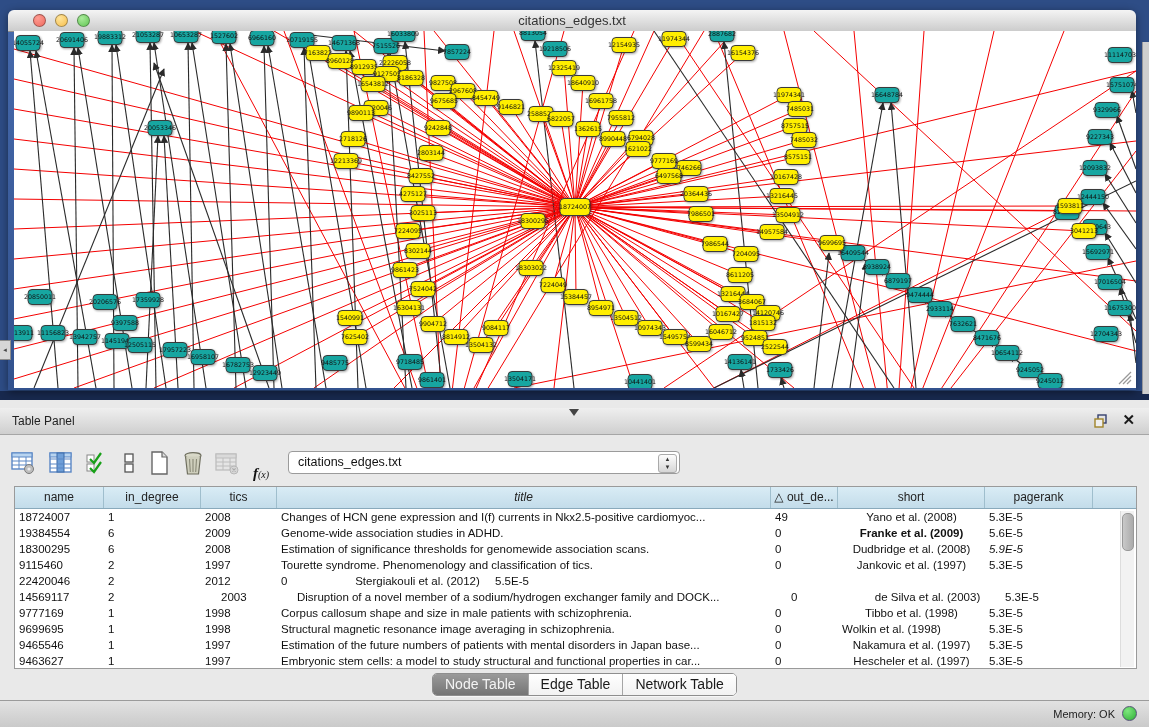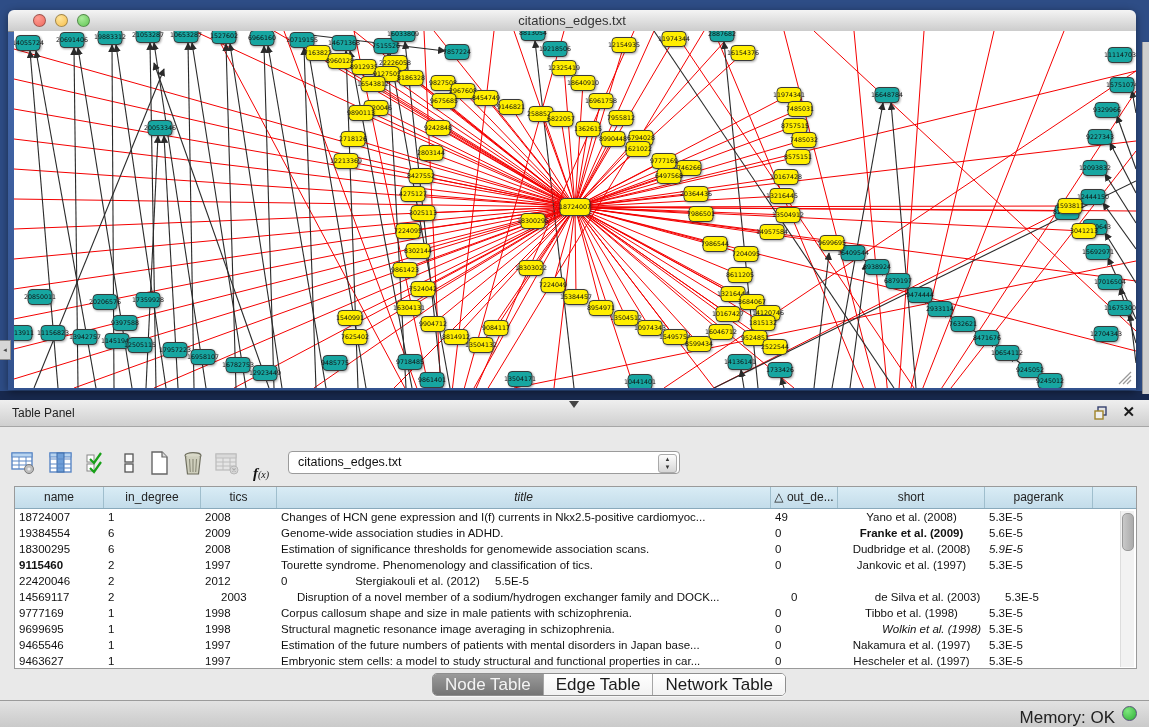--- a/index.html
+++ b/index.html
@@ -21,21 +21,21 @@
   .edge-r{stroke:#f40000;stroke-width:1;fill:none;}
   .edge-k{stroke:#2a2a2a;stroke-width:1.1;fill:none;}
   .gnode{stroke:#3b3b3b;stroke-width:1;filter:drop-shadow(1px 1.5px 1px rgba(0,0,0,.35));}
   .glabel{font-family:"DejaVu Sans",sans-serif;font-size:6.3px;fill:#111;text-anchor:middle;}
   #resizegrip{position:absolute;right:4px;bottom:3px;}
   #collapse-tab{position:absolute;left:0;top:340px;width:10px;height:18px;background:#d6d6d6;
      border:1px solid #8c8c8c;border-left:none;font-size:7px;color:#444;line-height:18px;text-align:center;}
   #right-sliver{position:absolute;left:1142px;top:42px;width:7px;height:352px;background:#cfcfcf;border-left:1px solid #97979a;}
   
   #tablepanel{position:absolute;left:0;top:400px;width:1149px;height:300px;background:#e9e9e9;}
-  #tp-header{position:absolute;left:0;top:0;width:1149px;height:26px;
+  #tp-header{position:absolute;left:0;top:8px;width:1149px;height:26px;
      background:linear-gradient(180deg,#efefef,#cfcfcf);border-bottom:1px solid #a6a6a6;}
   #tp-title{position:absolute;left:12px;top:6px;font-size:12px;color:#222;}
   #tp-grip{position:absolute;left:569px;top:1px;width:0;height:0;border-left:5px solid transparent;
      border-right:5px solid transparent;border-top:7px solid #444;}
   #tp-float{position:absolute;right:40px;top:5px;width:16px;height:16px;cursor:pointer;}
   #tp-close{position:absolute;right:14px;top:3px;font-size:15px;font-weight:bold;color:#1a1a1a;cursor:pointer;}
   
   #tp-toolbar{position:absolute;left:0;top:26px;width:1149px;height:60px;}
   .tbtn{position:absolute;top:22px;width:30px;height:30px;display:flex;align-items:center;justify-content:center;border-radius:4px;}
   #combo{position:absolute;left:288px;top:25px;width:392px;height:23px;background:#ffffff;
@@ -48,27 +48,27 @@
   #tbl-head{display:flex;height:21px;background:linear-gradient(180deg,#d9ecf5,#c3dcea);border-bottom:1px solid #89a9bb;}
   .hcell{box-sizing:border-box;border-right:1px solid #9fbecd;font-size:12px;color:#222;
      text-align:center;line-height:20px;overflow:hidden;white-space:nowrap;}
   .trow{display:flex;height:16px;font-size:11.5px;color:#111;}
   .tcell{box-sizing:border-box;padding:0 4px;overflow:hidden;white-space:nowrap;line-height:16px;}
   #vscroll{position:absolute;right:2px;top:24px;width:13px;height:156px;background:#f2f2f2;border-left:1px solid #ddd;}
   #vthumb{position:absolute;left:1px;top:2px;width:10px;height:36px;background:linear-gradient(90deg,#c9c9c9,#ababab);border-radius:5px;border:1px solid #999;}
   
   #tabsbar{position:absolute;left:0;top:272px;width:1149px;height:24px;}
   #seg{position:absolute;left:432px;top:1px;height:21px;display:flex;border:1px solid #8e8e8e;border-radius:5px;overflow:hidden;background:#fff;box-shadow:0 1px 1px rgba(255,255,255,.7);}
-  .segbtn{font-size:17px;color:#1a1a1a;line-height:21px;padding:0 12px;border-right:1px solid #a5a5a5;background:linear-gradient(180deg,#ffffff,#f2f2f2);cursor:pointer;white-space:nowrap;}
+  .segbtn{font-size:14px;color:#1a1a1a;line-height:21px;padding:0 12px;border-right:1px solid #a5a5a5;background:linear-gradient(180deg,#ffffff,#f2f2f2);cursor:pointer;white-space:nowrap;}
   .segbtn:last-child{border-right:none;}
   .segbtn.sel{background:linear-gradient(180deg,#9a9a9a,#757575);color:#f4f4f4;}
   
   #statusbar{position:absolute;left:0;top:700px;width:1149px;height:27px;
      background:linear-gradient(180deg,#e2e2e2,#c9c9c9);border-top:1px solid #9b9b9b;}
-  #mem{position:absolute;right:34px;top:7px;font-size:17px;color:#222;}
+  #mem{position:absolute;right:34px;top:7px;font-size:11px;color:#222;}
   #memled{position:absolute;right:12px;top:5px;width:15px;height:15px;border-radius:50%;
      background:radial-gradient(circle at 35% 30%,#7ee87e,#2fae35);border:1px solid #557;box-sizing:border-box;}
 </style>
 </head>
 <body>
 
 <div id="desktop">
   <div class="darkband"></div>
 
   <div id="netframe">
@@ -686,21 +686,21 @@
         <div class="trow">
           <div class="tcell" style="width: 89px;">18300295</div>
           <div class="tcell" style="width: 97px;">6</div>
           <div class="tcell" style="width: 76px;">2008</div>
           <div class="tcell" style="width: 494px;">Estimation of significance thresholds for genomewide association scans.</div>
           <div class="tcell" style="width: 67px;">0</div>
           <div class="tcell" style="width: 147px; text-align: center;">Dudbridge et al. (2008)</div>
           <div class="tcell" style="width: 108px; font-style: italic;">5.9E-5</div>
         </div>
         <div class="trow">
-          <div class="tcell" style="width: 89px; font-weight: bold;">9115460</div>
+          <div class="tcell" style="width: 89px;">9115460</div>
           <div class="tcell" style="width: 97px;">2</div>
           <div class="tcell" style="width: 76px;">1997</div>
           <div class="tcell" style="width: 494px;">Tourette syndrome. Phenomenology and classification of tics.</div>
           <div class="tcell" style="width: 67px;">0</div>
           <div class="tcell" style="width: 147px; text-align: center;">Jankovic et al. (1997)</div>
           <div class="tcell" style="width: 108px;">5.3E-5</div>
         </div>
         <div class="trow">
           <div class="tcell" style="width: 89px;">22420046</div>
           <div class="tcell" style="width: 97px;">2</div>
@@ -726,21 +726,21 @@
           <div class="tcell" style="width: 67px;">0</div>
           <div class="tcell" style="width: 147px; text-align: center;">Tibbo et al. (1998)</div>
           <div class="tcell" style="width: 108px;">5.3E-5</div>
         </div>
         <div class="trow">
           <div class="tcell" style="width: 89px;">9699695</div>
           <div class="tcell" style="width: 97px;">1</div>
           <div class="tcell" style="width: 76px;">1998</div>
           <div class="tcell" style="width: 494px;">Structural magnetic resonance image averaging in schizophrenia.</div>
           <div class="tcell" style="width: 67px;">0</div>
-          <div class="tcell" style="width: 147px; text-align: right; font-style: italic;">Wolkin et al. (1998)</div>
+          <div class="tcell" style="width: 147px; text-align: left;">Wolkin et al. (1998)</div>
           <div class="tcell" style="width: 108px;">5.3E-5</div>
         </div>
         <div class="trow">
           <div class="tcell" style="width: 89px;">9465546</div>
           <div class="tcell" style="width: 97px;">1</div>
           <div class="tcell" style="width: 76px;">1997</div>
           <div class="tcell" style="width: 494px;">Estimation of the future numbers of patients with mental disorders in Japan base...</div>
           <div class="tcell" style="width: 67px;">0</div>
           <div class="tcell" style="width: 147px; text-align: center;">Nakamura et al. (1997)</div>
           <div class="tcell" style="width: 108px;">5.3E-5</div>

